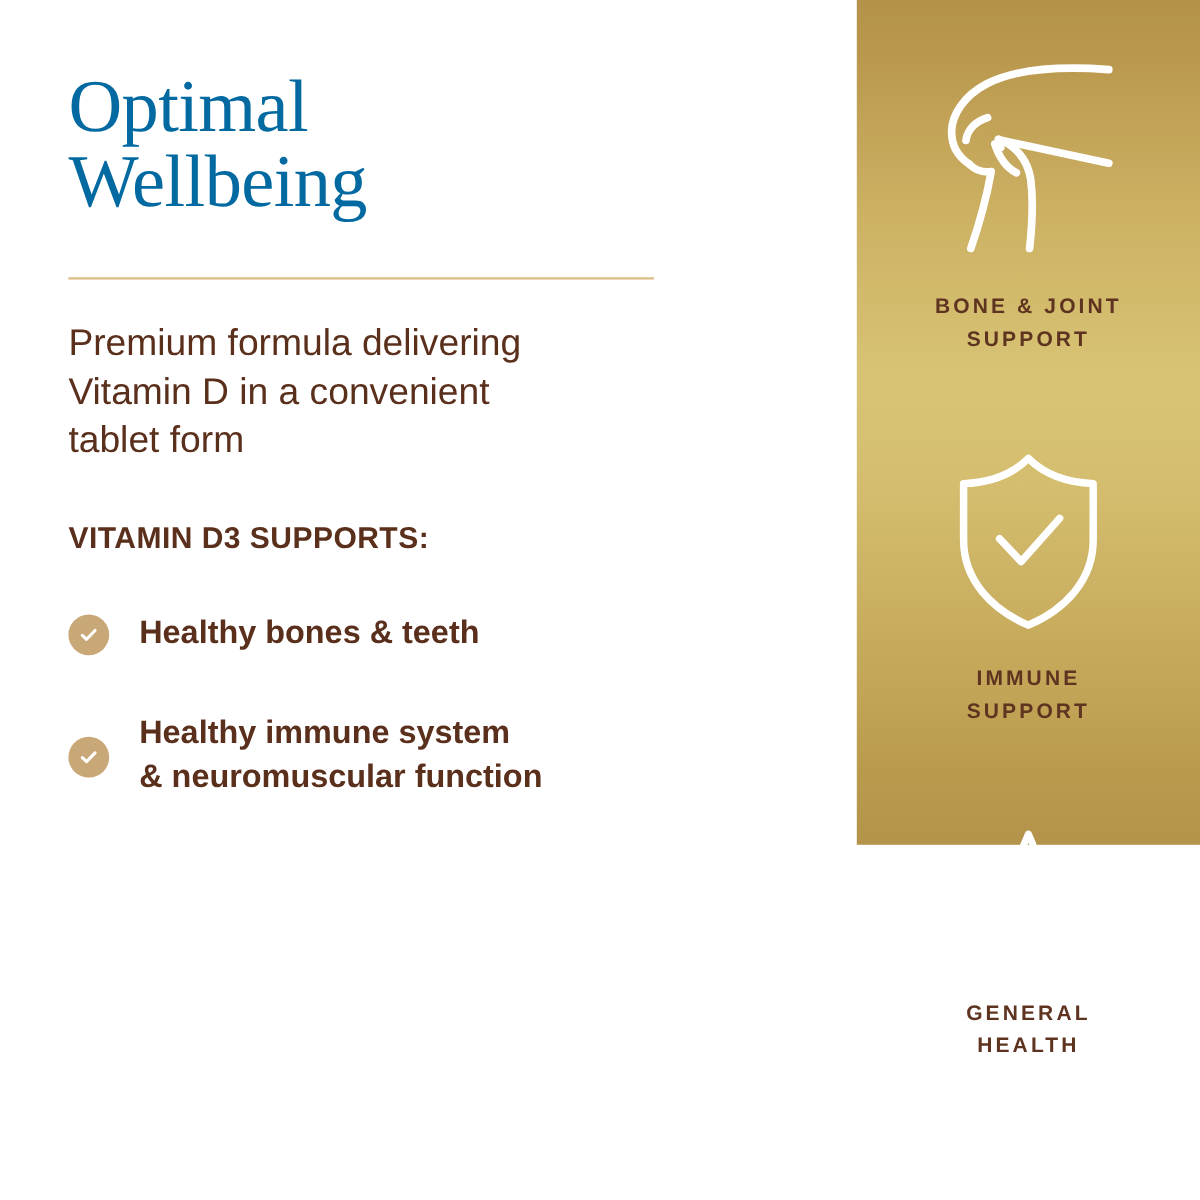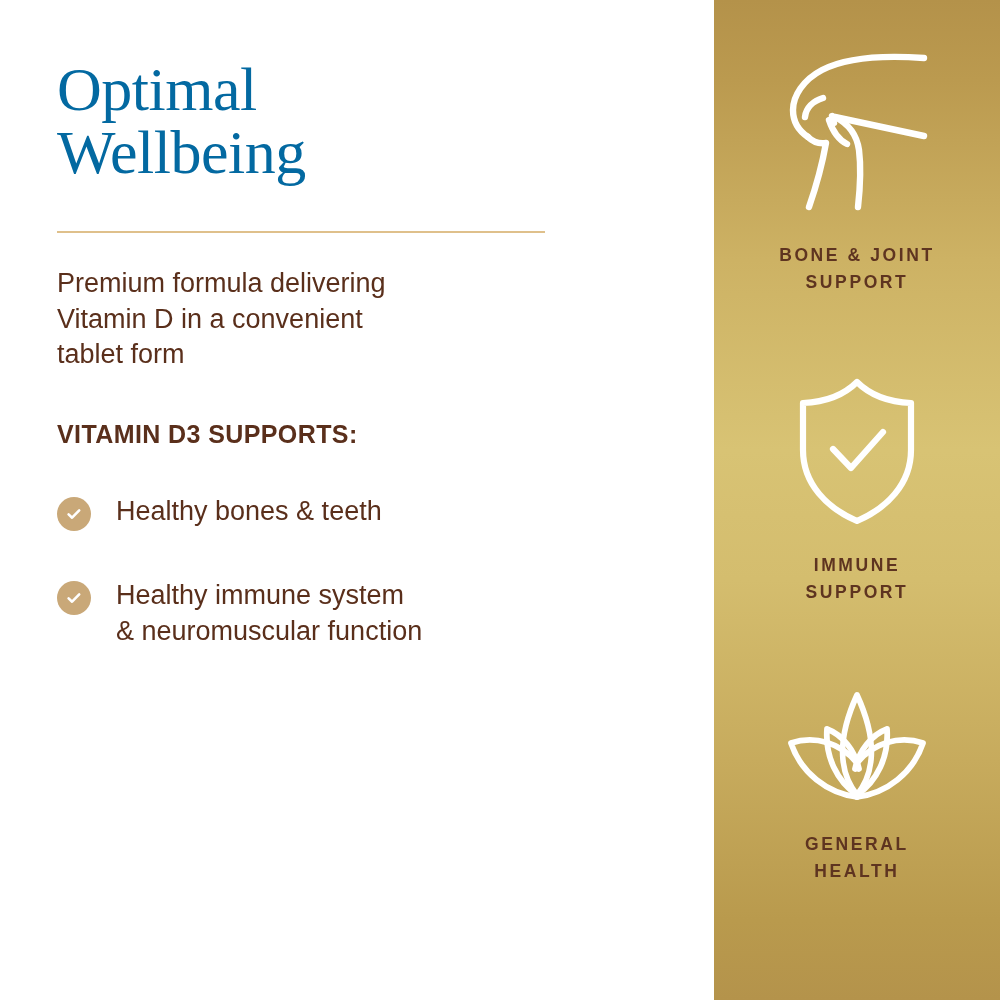--- a/index.html
+++ b/index.html
@@ -41,21 +41,21 @@
   .divider {
     margin-top: 47px;
     width: 488px;
     height: 2px;
     background: #dfc08b;
   }
 
   .lede {
     margin-top: 33px;
     color: #5a2f1b;
-    font-size: 27px;
+    font-size: 31px;
     line-height: 1.30;
     font-weight: 400;
     white-space: pre-line;
     max-width: 540px;
   }
 
   .supports-title {
     margin-top: 48px;
     color: #5a2f1b;
     font-size: 25px;
@@ -63,22 +63,23 @@
     letter-spacing: 0.4px;
   }
 
   .bullets {
     margin-top: 44px;
     list-style: none;
   }
 
   .bullet {
     display: flex;
-    align-items: flex-start;
+    align-items: center;
     margin-bottom: 46px;
+    font-weight: bold;
   }
 
   .bullet-check {
     flex: 0 0 auto;
     width: 34px;
     height: 34px;
     border-radius: 50%;
     background: #c9a878;
     display: flex;
     align-items: center;
@@ -93,21 +94,21 @@
     color: #5a2f1b;
     font-size: 27px;
     line-height: 1.34;
     white-space: pre-line;
   }
 
   
   .gold-panel {
     position: relative;
     width: 286px;
-    height: 1000px;
+    height: 704px;
     background: linear-gradient(180deg,
         #b4924a 0%,
         #bb9a4f 8%,
         #cdb264 26%,
         #d8c374 45%,
         #d4bd6e 58%,
         #c7ab5d 76%,
         #b99a4d 92%,
         #b4934b 100%);
     display: flex;

